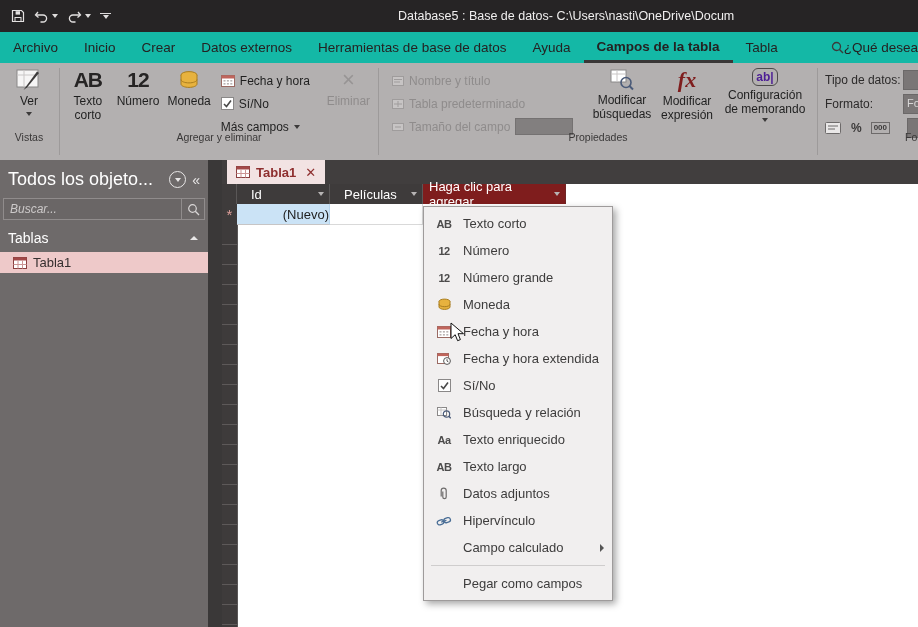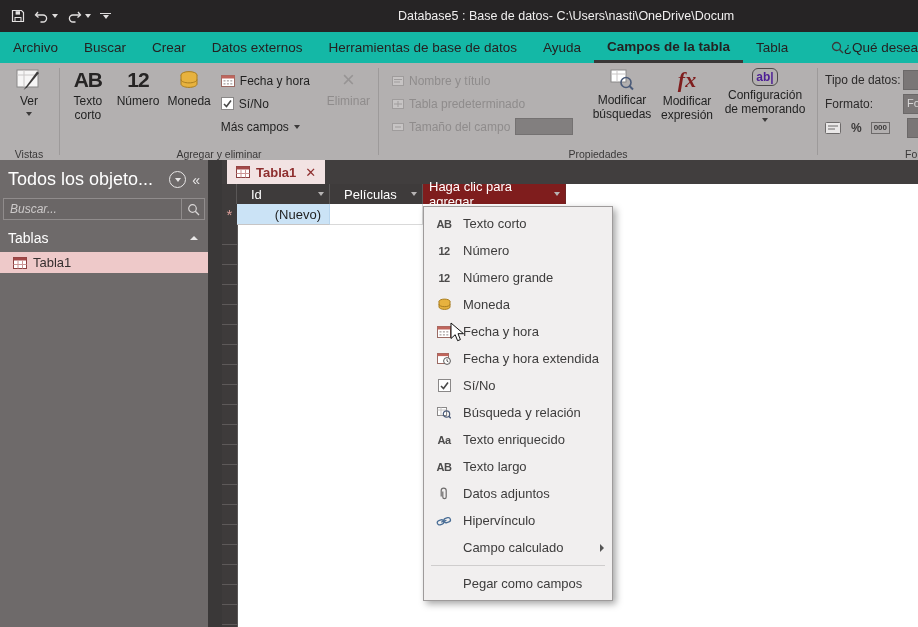--- a/index.html
+++ b/index.html
@@ -18,21 +18,21 @@
 
   
   .tabsrow{position:absolute;left:0;top:32px;width:918px;height:31px;display:flex;align-items:stretch;background:#14b8a6;font-size:13.5px;color:#242222}
   .rtab{display:flex;align-items:center;padding:0 13px;white-space:nowrap}
   .rtab.active{font-weight:700;border-bottom:3px solid #3a3737}
   .tellme{margin-left:auto;display:flex;align-items:center;white-space:nowrap;padding-right:0;color:#242222}
 
   
   .ribbon{position:absolute;left:0;top:63px;width:918px;height:97px;background:#b3b0b0;border-bottom:1px solid #8d8a8a;display:flex}
   .group{position:relative;height:100%;flex:none}
-  .group-label{position:absolute;bottom:0;left:0;right:0;text-align:center;font-size:10.5px;color:#3a3838;white-space:nowrap}
+  .group-label{position:absolute;bottom:17px;left:0;right:0;text-align:center;font-size:10.5px;color:#3a3838;white-space:nowrap}
   .gsep{width:1px;background:#9d9a9a;margin:5px 1px;flex:none}
   .bigbtn{display:flex;flex-direction:column;align-items:center;justify-content:flex-start;padding:5px 4px 0;font-size:12px;color:#1f1f1f;text-align:center;line-height:1.15}
   .bigbtn .lbl{margin-top:3px}
   .txticon{font-size:21px;font-weight:700;color:#262424;line-height:24px;letter-spacing:-1px}
   .smallbtn{display:flex;align-items:center;gap:5px;font-size:12px;color:#1f1f1f;height:23px;white-space:nowrap}
   .dis{color:#8f8c8c !important}
   .dis svg{opacity:.55}
   .g-vistas{width:58px}
   .g-agregar{width:312px;display:flex;padding:0 2px}
   .g-prop{width:428px;display:flex;padding:0 4px}
@@ -66,21 +66,21 @@
   .doc-body{position:absolute;left:222px;top:184px;width:696px;height:443px;background:#fff}
   .hdr{position:absolute;top:0;height:20px;display:flex;align-items:center;font-size:13px;color:#fff;box-sizing:border-box}
   .hdr-dark{background:#3e3b3b;border-right:1px solid #5a5757}
   .hdr-caret{margin-left:auto;margin-right:5px;color:#b7b4b4}
   .selcol-h{left:0;width:15px;background:#3e3b3b;border-right:1px solid #5a5757}
   .c-id{left:15px;width:93px;justify-content:center;padding-left:14px}
   .c-pel{left:108px;width:93px;justify-content:center;padding-left:14px}
   .c-add{left:201px;width:143px;background:#7f1d1d;border-right:1px solid #6e2626;padding-left:6px}
   .row-new{position:absolute;top:20px;height:21px}
   .sel-new{left:0;width:15px;background:#3e3b3b;border-right:1px solid #5a5757;display:flex;align-items:center;justify-content:center;color:#db9d98;font-size:15px}
-  .cell-id{left:15px;width:93px;background:#cbe3f6;border-right:1px solid #b9d6ee;border-bottom:1px solid #c7c5c5;display:flex;align-items:center;justify-content:flex-end;padding-right:8px;font-size:13px;color:#1e1e1e;box-sizing:border-box}
+  .cell-id{left:15px;width:93px;background:#cbe3f6;border-right:1px solid #b9d6ee;border-bottom:1px solid #c7c5c5;display:flex;align-items:center;justify-content:flex-end;padding-right:0;font-size:13px;color:#1e1e1e;box-sizing:border-box}
   .cell-pel{left:108px;width:93px;background:#fff;border-right:1px solid #d9d9d9;border-bottom:1px solid #d9d9d9;box-sizing:border-box}
   .cell{position:absolute;height:21px}
   .selcol{position:absolute;left:0;top:41px;width:15px;height:402px;border-right:1px solid #5a5757;
           background:repeating-linear-gradient(to bottom,#3e3b3b 0 19px,#5d5959 19px 20px)}
 
   
   .menu{position:absolute;left:423px;top:206px;width:188px;background:#f1efef;border:1px solid #9e9b9b;box-shadow:3px 3px 7px rgba(0,0,0,.35);padding:3px 0;z-index:20}
   .mi{display:flex;align-items:center;height:27px;padding:0 8px 0 10px;font-size:13px;color:#3d3c3c}
   .mi .ic{width:20px;height:18px;display:flex;align-items:center;justify-content:center;margin-right:9px;flex:none}
   .ic-txt{font-size:11px;font-weight:700;color:#4c4b4b;letter-spacing:-0.5px}
@@ -122,21 +122,21 @@
     </span>
   </div>
   <div class="win-title">Database5 : Base de datos- C:\Users\nasti\OneDrive\Docum</div>
 </div>
 
 <div class="tabsrow">
   <div class="rtab">
       <span>Archivo</span>
     </div>
   <div class="rtab">
-      <span>Buscar</span>
+      <span>Inicio</span>
     </div>
   <div class="rtab">
       <span>Crear</span>
     </div>
   <div class="rtab">
       <span>Datos externos</span>
     </div>
   <div class="rtab">
       <span>Herramientas de base de datos</span>
     </div>

